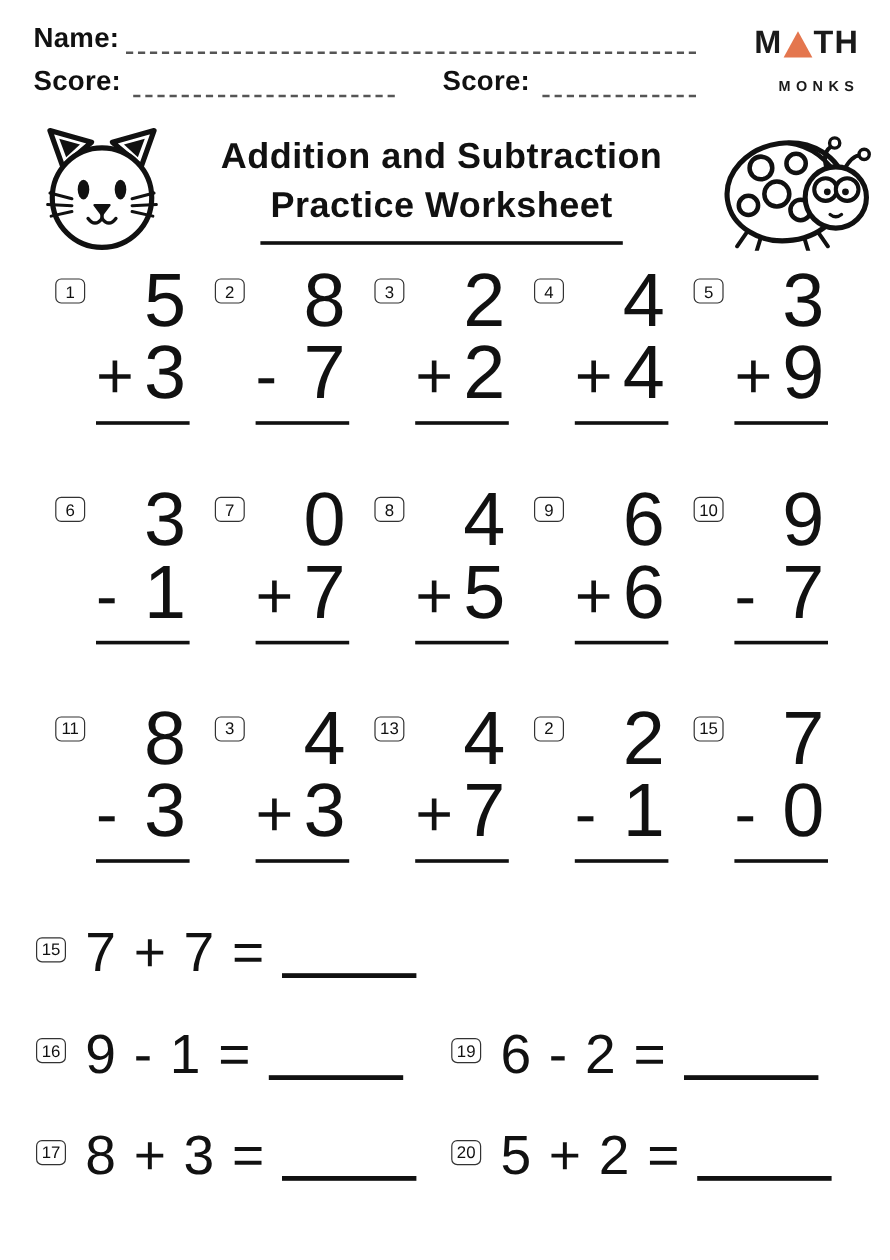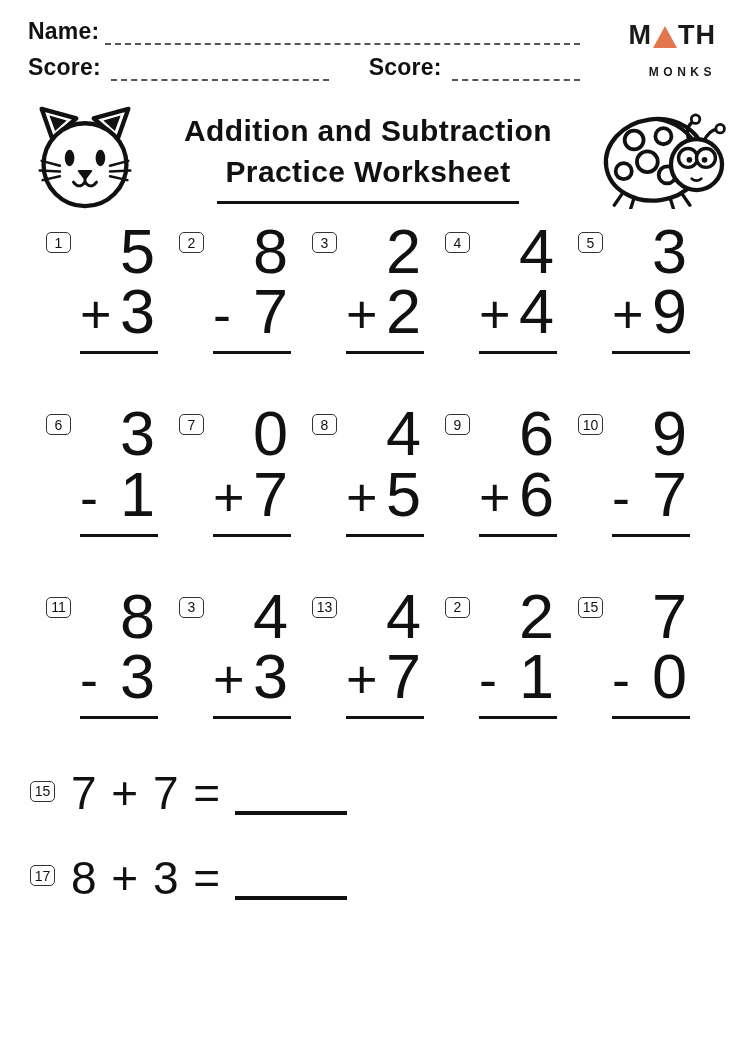--- a/index.html
+++ b/index.html
@@ -307,20 +307,37 @@
   <div class="hgrid">
     <div class="hrow">
       <div class="hp">
         <span class="badge">15</span>
         <span class="hp-expr">7 + 7 =</span>
         <span class="hp-blank"></span>
       </div>
     </div>
     <div class="hrow">
       <div class="hp">
+        <span class="badge">16</span>
+        <span class="hp-expr">9 - 1 =</span>
+        <span class="hp-blank"></span>
+      </div>
+      <div class="hp">
+        <span class="badge">19</span>
+        <span class="hp-expr">6 - 2 =</span>
+        <span class="hp-blank"></span>
+      </div>
+    </div>
+    <div class="hrow">
+      <div class="hp">
         <span class="badge">17</span>
         <span class="hp-expr">8 + 3 =</span>
         <span class="hp-blank"></span>
       </div>
+      <div class="hp">
+        <span class="badge">20</span>
+        <span class="hp-expr">5 + 2 =</span>
+        <span class="hp-blank"></span>
+      </div>
     </div>
   </div>
 
 </div>
 
 </body></html>

